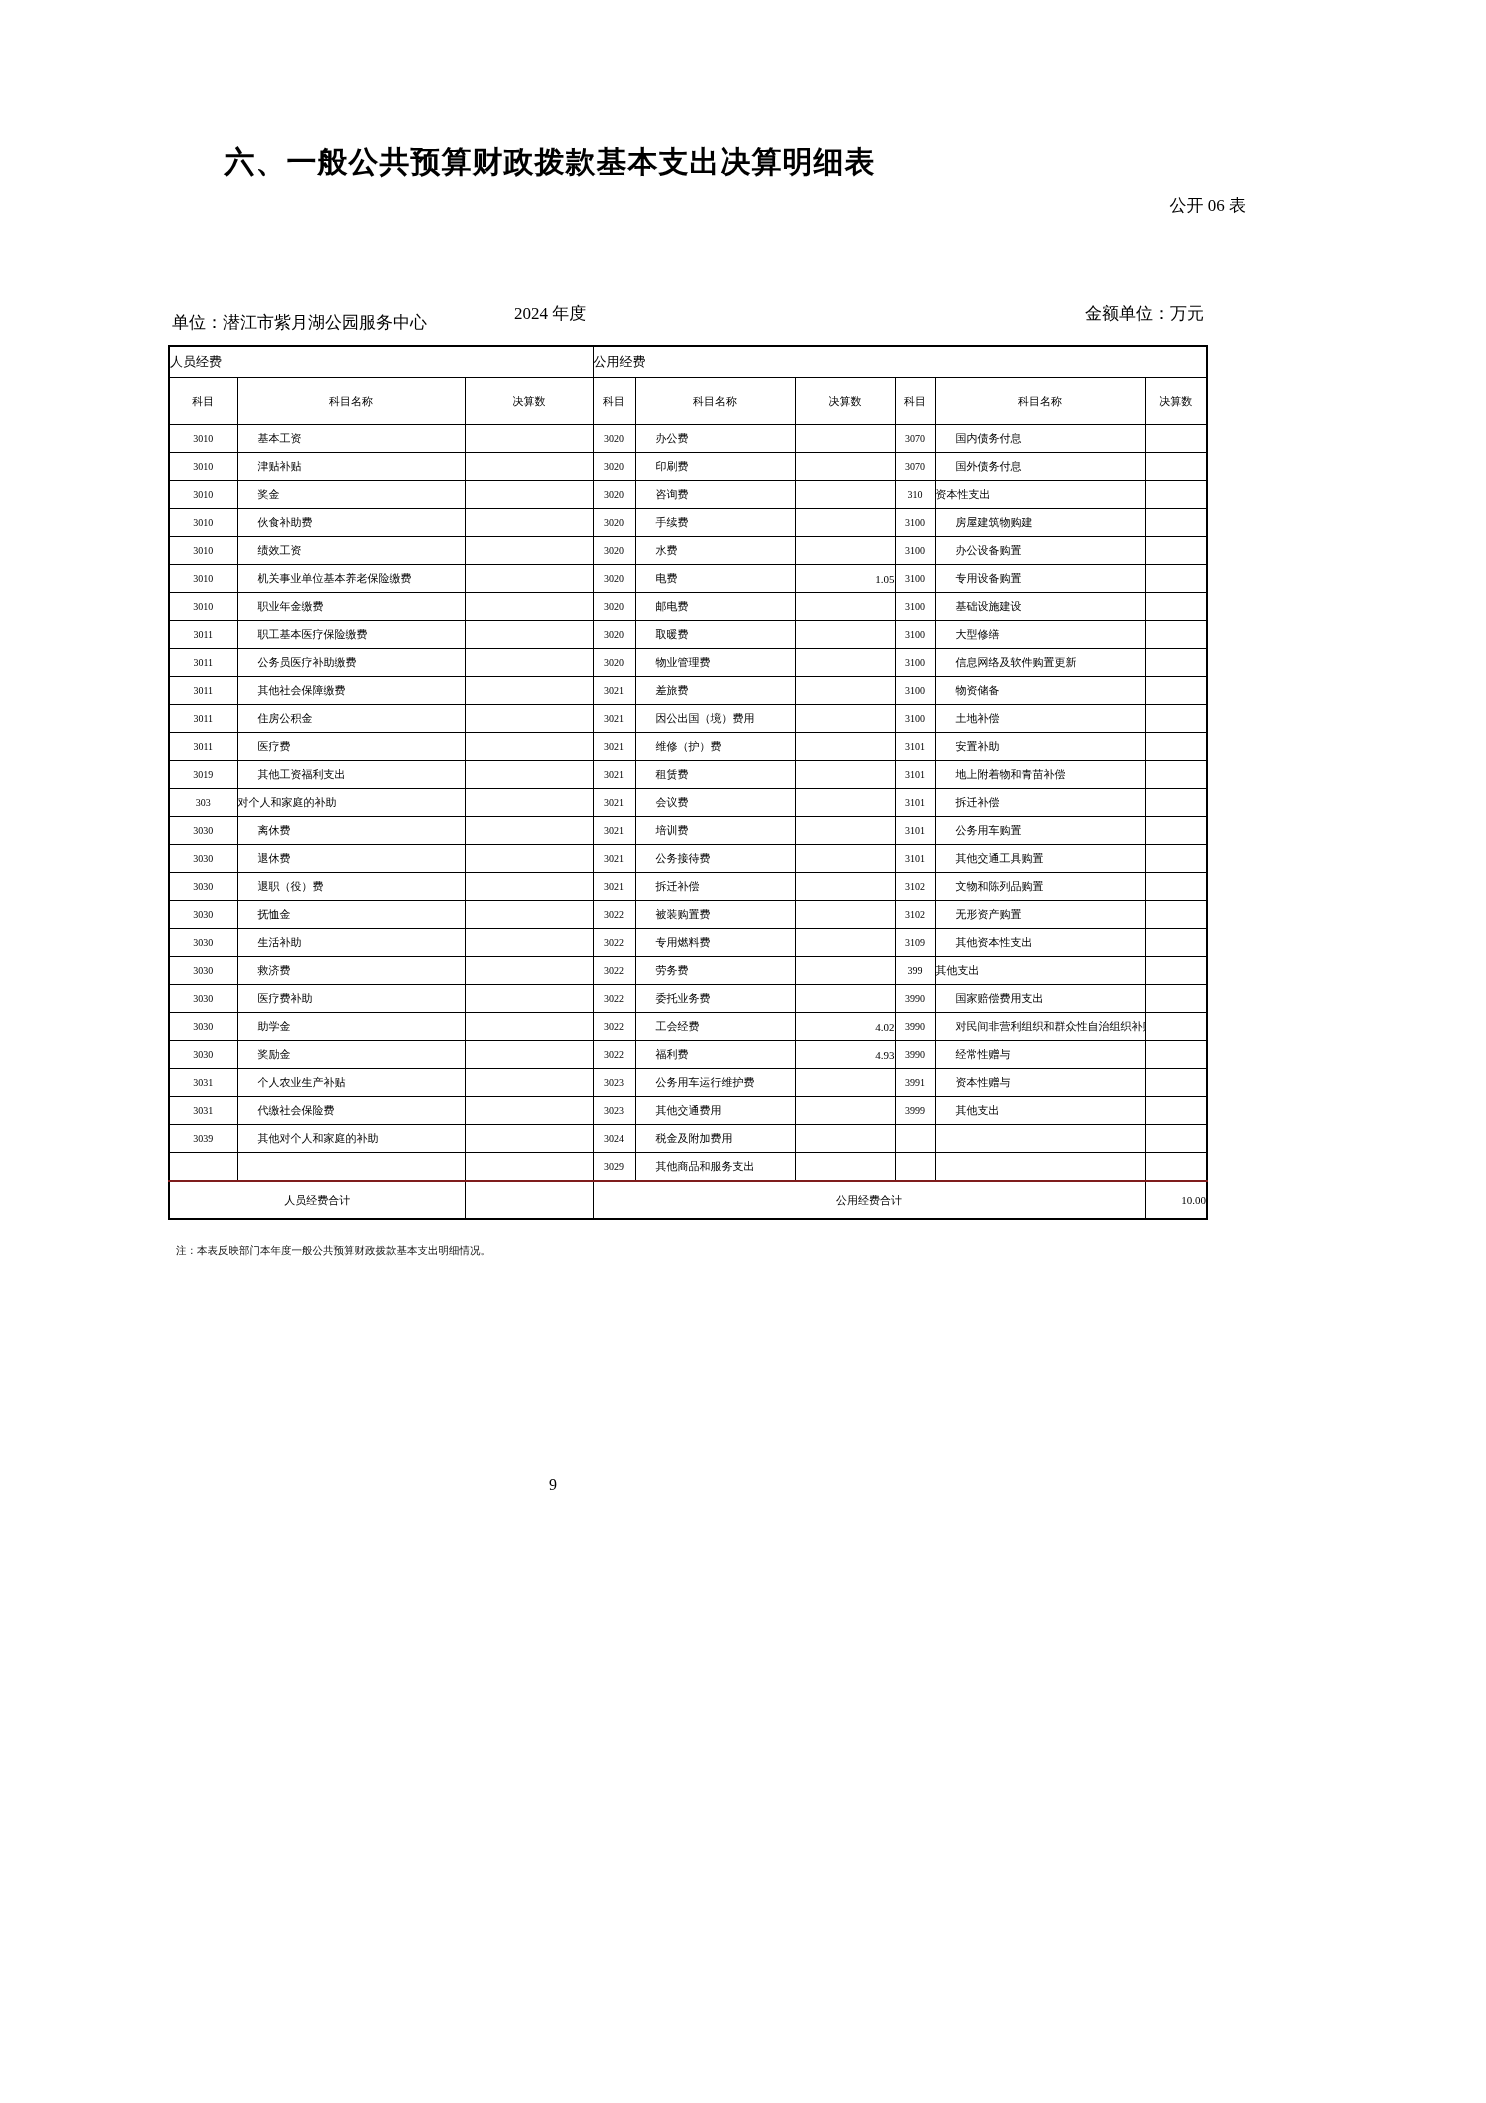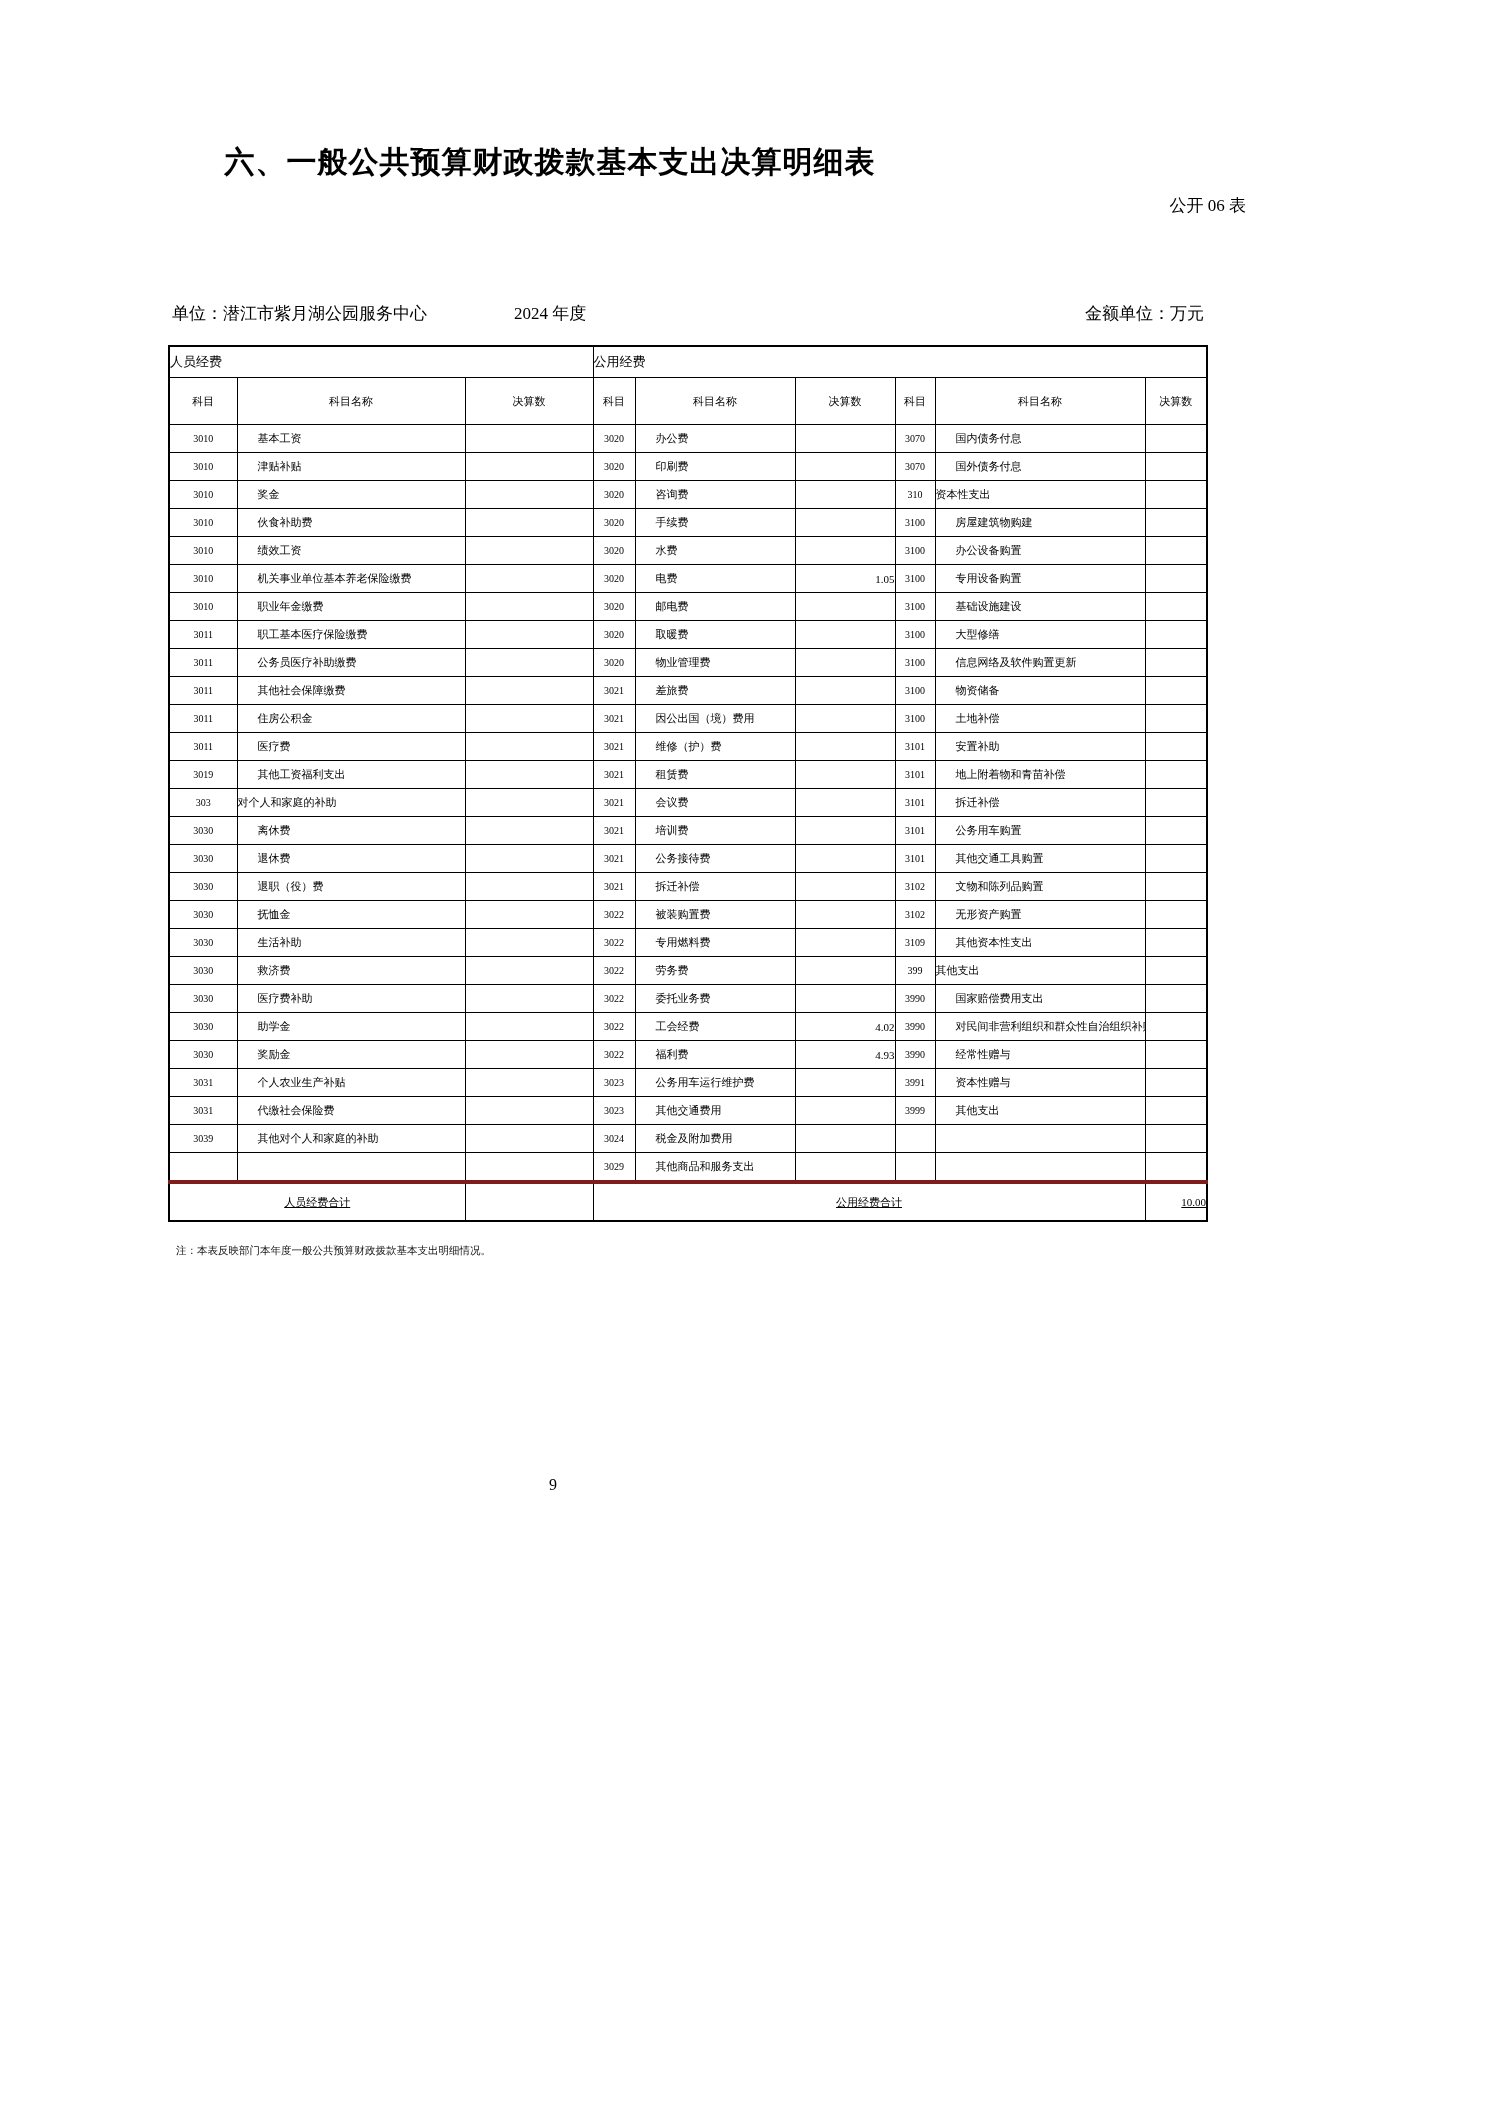--- a/index.html
+++ b/index.html
@@ -12,21 +12,21 @@
     text-align:center;font-family:"Liberation Sans",sans-serif;
     font-size:30px;font-weight:bold;letter-spacing:1px;white-space:nowrap;
   }
   .table-code{
     position:absolute;top:194px;left:168px;width:1078px;
     text-align:right;font-size:17px;white-space:nowrap;
   }
   .meta-row{
     position:absolute;top:302px;left:168px;width:1038px;height:26px;font-size:17px;
   }
-  .meta-unit{position:absolute;left:4px;top:0;white-space:nowrap;}
+  .meta-unit{position:absolute;left:4px;top:9px;white-space:nowrap;}
   .meta-year{position:absolute;left:346px;top:0;white-space:nowrap;}
   .meta-amount{position:absolute;right:2px;top:0;white-space:nowrap;}
 
   table.budget{
     position:absolute;top:345px;left:168px;width:1038px;
     border-collapse:collapse;table-layout:fixed;
     border:2px solid #000;
   }
   table.budget td,table.budget th{
     border:1px solid #000;overflow:hidden;white-space:nowrap;
@@ -34,21 +34,21 @@
   }
   tr.group-row th{height:30px;font-size:13px;text-align:left;}
   tr.header-row th{height:46px;font-size:11px;text-align:center;}
   tbody td{height:27px;font-size:11px;}
   td.code{text-align:center;font-size:10px;}
   td.name{text-align:left;padding-left:7px;}
   td.name.indent{padding-left:20px;}
   td.val{text-align:right;padding-right:6px;}
   th.group-public,td.group-div{border-left:2px solid #000;}
   tr.totals-row td{
-    height:36px;border-top:4px solid #7f1d1d;font-size:11px;text-align:center;text-decoration:underline;
+    height:36px;border-top:2px solid #7f1d1d;font-size:11px;text-align:center;
   }
   tr.totals-row td.val{text-align:right;}
   .note{
     position:absolute;top:1244px;left:176px;font-size:10.5px;
     color:#111;white-space:nowrap;
   }
   .page-number{
     position:absolute;top:1476px;left:168px;width:770px;
     text-align:center;font-size:16px;
   }

